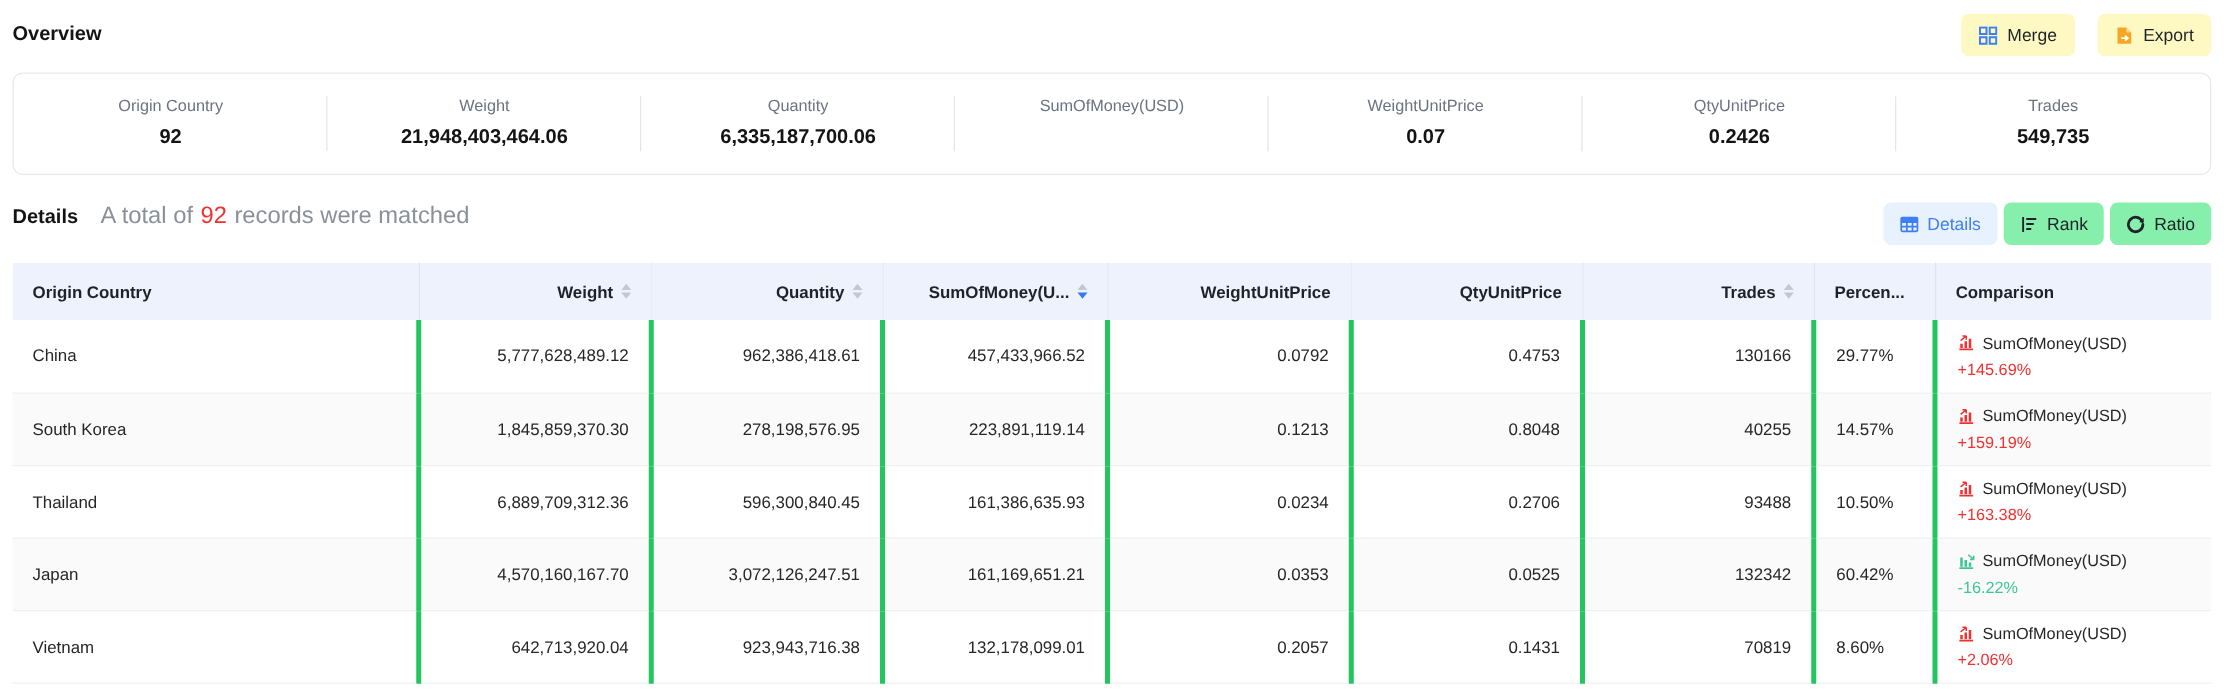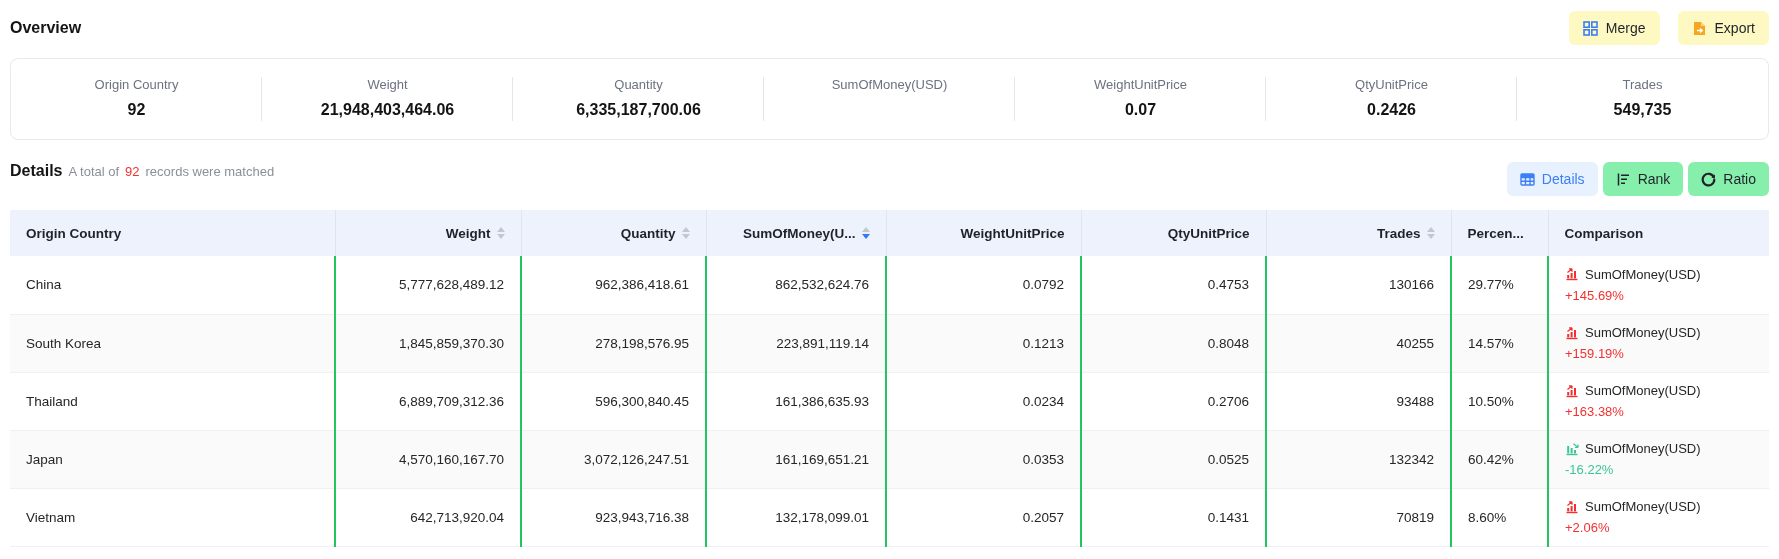--- a/index.html
+++ b/index.html
@@ -23,38 +23,38 @@
   .stat { flex: 1 1 0; text-align: center; position: relative; padding: 2px 8px; }
   .stat:not(:last-child)::after { content: ""; position: absolute; right: 0; top: 4px; bottom: 4px;
     width: 1px; background: #e5e6eb; }
   .stat-label { font-size: 13px; color: #6b7280; line-height: 20px; }
   .stat-value { font-size: 16px; font-weight: bold; color: #141414; line-height: 26px; margin-top: 2px; }
 
   
   .details-bar { margin-top: 22px; display: flex; align-items: flex-start; justify-content: space-between; }
   .details-left { display: flex; align-items: baseline; }
   .details-title { font-size: 16px; font-weight: bold; color: #141414; }
-  .details-sub { margin-left: 6px; font-size: 13px; color: #8a9099; }
+  .details-sub { margin-left: 18px; font-size: 19px; color: #8a9099; }
   .details-sub .count { color: #f23030; margin: 0 6px; }
   .view-switch { display: flex; gap: 5px; }
   .seg-btn { display: inline-flex; align-items: center; gap: 7px; height: 34px; padding: 0 13px;
     border: none; border-radius: 6px; background: #86efac; color: #1f2329; font-size: 14px;
     font-family: "Liberation Sans", sans-serif; cursor: pointer; }
   .seg-btn.active { background: #e8f1fe; color: #3d7ff7; }
   .seg-btn svg { display: block; }
 
   
   .tbl-wrap { margin-top: 14px; }
   table { width: 1759px; border-collapse: collapse; table-layout: fixed; }
   thead th { background: #edf2fc; font-size: 13.5px; font-weight: bold; color: #1f2329;
     height: 46px; padding: 0 16px; border-right: 1px solid #dfe5f0; white-space: nowrap;
     overflow: hidden; text-overflow: ellipsis; }
   thead th:last-child { border-right: none; }
   tbody td { height: 58px; padding: 0 16px; font-size: 13.5px; color: #262626;
-    border-bottom: 1px solid #f0f0f0; border-right: 2px solid #22c55e; white-space: nowrap;
+    border-bottom: 1px solid #f0f0f0; border-right: 4px solid #22c55e; white-space: nowrap;
     overflow: hidden; background: #fff; }
   tbody td:last-child { border-right: none; }
   tbody tr:nth-child(even) td { background: #fafafa; }
   .al { text-align: left; }
   .ar { text-align: right; }
 
   .th-inner { display: inline-flex; align-items: center; gap: 6px; }
   .carets { display: inline-flex; flex-direction: column; gap: 2px; }
   .caret { width: 0; height: 0; border-left: 4.5px solid transparent; border-right: 4.5px solid transparent; }
   .caret.up { border-bottom: 5px solid #c3c7cf; }
@@ -247,21 +247,21 @@
                 <span>Comparison</span>
               </span>
           </th>
         </tr>
       </thead>
       <tbody id="tbody">
   <tr>
     <td class="al">China</td>
     <td class="ar">5,777,628,489.12</td>
     <td class="ar">962,386,418.61</td>
-    <td class="ar">862,532,624.76</td>
+    <td class="ar">457,433,966.52</td>
     <td class="ar">0.0792</td>
     <td class="ar">0.4753</td>
     <td class="ar">130166</td>
     <td class="al">29.77%</td>
     <td class="al">
       <div class="cmp" data-dir="up">
         <div class="metric-line">
           <span class="icon-up">
             <svg width="14" height="14" viewBox="0 0 14 14">
               <path d="M1.5 12.5 h11" stroke="currentColor" stroke-width="1.4"></path>

